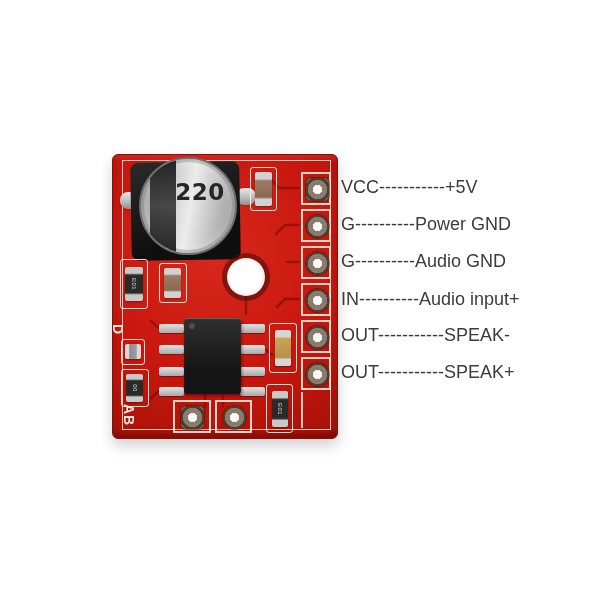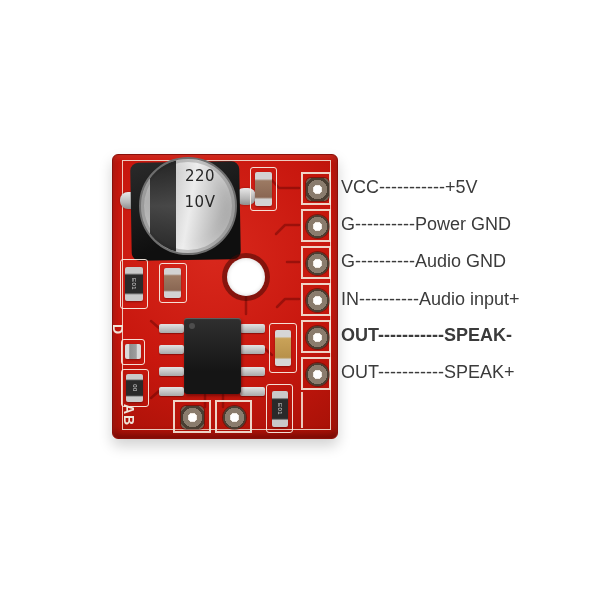--- a/index.html
+++ b/index.html
@@ -27,22 +27,22 @@
     background:linear-gradient(180deg,#e8e8e8,#b9b9b9 60%,#8f8f8f);box-shadow:0 0 2px rgba(0,0,0,.4);}
   .cap-pad.left{left:7px;top:37px;}
   .cap-pad.right{left:123px;top:33px;}
   .cap-base{position:absolute;left:18px;top:7px;width:109px;height:98px;border-radius:8px;
     background:linear-gradient(160deg,#2a2a2a,#0f0f0f 70%);transform:rotate(-1deg);}
   .cap-top{position:absolute;left:26px;top:2px;width:98px;height:98px;border-radius:50%;overflow:hidden;
     background:linear-gradient(100deg,#8f8f8f 0%,#c6c6c6 28%,#ececec 52%,#bdbdbd 76%,#8c8c8c 100%);
     border:2px solid #6e6e6e;box-shadow:inset 0 0 0 3px rgba(110,110,110,.35), inset 0 0 14px rgba(255,255,255,.5);}
   .cap-stripe{position:absolute;left:9px;top:0;width:26px;height:100%;
     background:linear-gradient(180deg,#161616,#3c3c3c 50%,#181818);opacity:.92;}
-  .cap-text{position:absolute;left:22px;top:4px;width:74px;text-align:center;
-    font-family:"DejaVu Sans",sans-serif;font-weight:400;font-size:15px;line-height:26px;
+  .cap-text{position:absolute;left:22px;top:20px;width:74px;text-align:center;
+    font-family:"DejaVu Sans",sans-serif;font-weight:700;font-size:23px;line-height:26px;
     color:#262626;letter-spacing:.5px;}
 
   
   .hole{position:absolute;left:114px;top:103px;width:38px;height:38px;border-radius:50%;background:#fff;
     box-shadow:0 0 0 5px rgba(70,10,5,.55), inset 0 0 4px rgba(0,0,0,.18);}
 
   
   .chip{position:absolute;left:71px;top:163px;width:57px;height:76px;border-radius:3px;
     background:linear-gradient(180deg,#303030,#151515 70%);box-shadow:inset 0 1px 1px rgba(255,255,255,.25), 1px 2px 3px rgba(60,0,0,.5);}
   .chip-dot{position:absolute;left:5px;top:5px;width:6px;height:6px;border-radius:50%;background:#4d4d4d;}
@@ -99,21 +99,20 @@
     <div class="silk-frame"></div>
     <div class="silk-seg"></div>
 
     <div class="cap-pad left"></div>
     <div class="cap-pad right"></div>
     <div class="cap-base"></div>
     <div class="cap-top">
       <div class="cap-stripe"></div>
       <div class="cap-text">
         <div>220</div>
-        <div>10V</div>
       </div>
     </div>
 
     <div class="hole"></div>
 
     <div class="lead l1"></div>
     <div class="lead l2"></div>
     <div class="lead l3"></div>
     <div class="lead l4"></div>
     <div class="lead r1"></div>
@@ -179,17 +178,17 @@
 
     <div class="silk-letter" style="left:0px;top:166px;">D</div>
     <div class="silk-letter" style="left:5px;top:252px;letter-spacing:1px;">AB</div>
   </div>
 
   <div>
     <div class="pin-row" style="top:175px;">VCC-----------+5V</div>
     <div class="pin-row" style="top:212px;">G----------Power GND</div>
     <div class="pin-row" style="top:249px;">G----------Audio GND</div>
     <div class="pin-row" style="top:287px;">IN----------Audio input+</div>
-    <div class="pin-row" style="top:323px;font-weight:bold;">OUT-----------SPEAK-</div>
+    <div class="pin-row" style="top:323px;">OUT-----------SPEAK-</div>
     <div class="pin-row" style="top:360px;">OUT-----------SPEAK+</div>
   </div>
 
 </div>
 
 </body></html>

